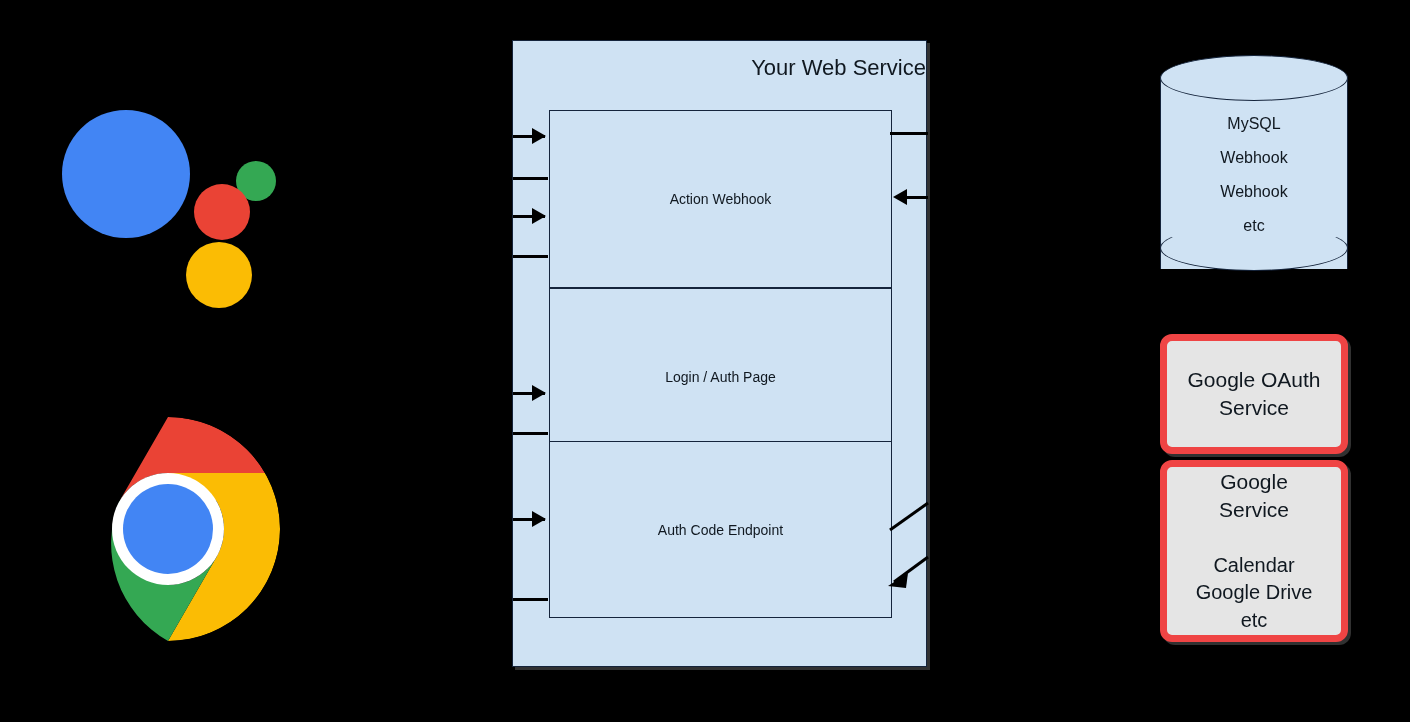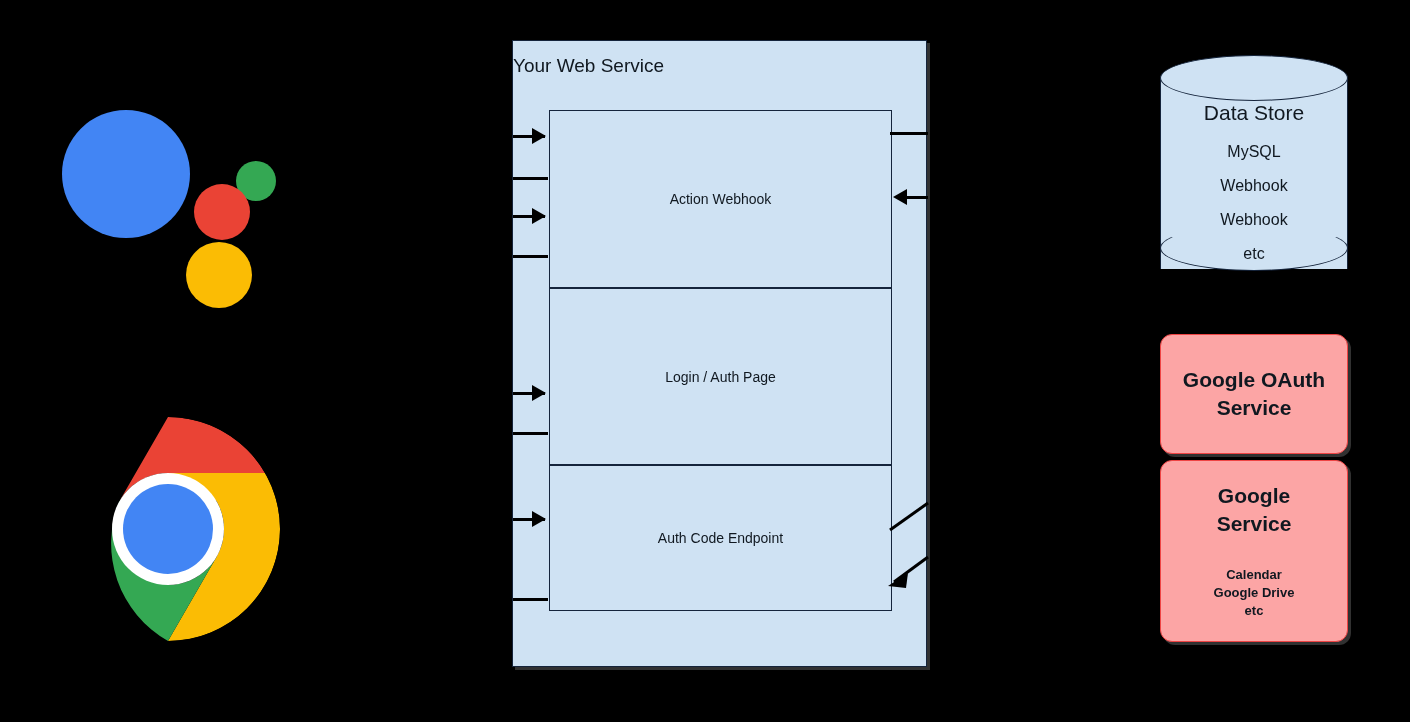--- a/index.html
+++ b/index.html
@@ -32,40 +32,40 @@
   #web-service-box {
     left: 512px; top: 40px; width: 415px; height: 627px;
     background: #cfe2f3;
     border: 1px solid #15243b;
     box-shadow: 3px 3px 0 rgba(90,90,90,0.55);
     box-sizing: border-box;
   }
   #web-service-title {
     position: absolute;
     left: 0; top: 14px; width: 100%;
-    text-align: left;
-    font-size: 19px;
+    text-align: right;
+    font-size: 22px;
     color: #101820;
   }
   .ws-section {
     position: absolute;
     left: 36px;
     width: 343px;
     background: #cfe2f3;
     border: 1px solid #15243b;
     box-sizing: border-box;
     display: flex;
     align-items: center;
     justify-content: center;
     font-size: 14px;
     color: #101820;
   }
   #section-action-webhook { top: 69px;  height: 178px; }
   #section-login-auth     { top: 247px; height: 177px; }
-  #section-auth-code      { top: 424px; height: 146px; }
+  #section-auth-code      { top: 400px; height: 177px; }
 
   
   .conn-line {
     position: absolute;
     background: #000000;
     height: 3px;
   }
   .arrow-right {
     position: absolute;
     width: 0; height: 0;
@@ -111,37 +111,36 @@
   #data-store-labels {
     position: absolute; left: 0; top: 46px; width: 188px;
     text-align: center; color: #101820;
   }
   #data-store-title { font-size: 21px; margin-bottom: 16px; }
   .ds-sub { font-size: 16px; line-height: 1.38; margin-top: 12px; }
 
   
   .green-box {
     position: absolute;
-    background: #fca5a5;
-    border: 1px solid #ef4444;
+    background: #e5e5e5;
+    border: 7px solid #ef4444;
     border-radius: 12px;
     box-shadow: 3px 3px 0 rgba(90,90,90,0.55);
     box-sizing: border-box;
     color: #101820;
     text-align: center;
     display: flex;
     flex-direction: column;
     align-items: center;
     justify-content: center;
-    font-weight: bold;
   }
   #oauth-box { left: 1160px; top: 334px; width: 188px; height: 120px; font-size: 21px; line-height: 1.33; }
   #google-service-box { left: 1160px; top: 460px; width: 188px; height: 182px; }
   #google-service-title { font-size: 21px; line-height: 1.33; }
-  #google-service-subs { font-size: 13px; line-height: 1.38; margin-top: 28px; }
+  #google-service-subs { font-size: 20px; line-height: 1.38; margin-top: 28px; }
 </style>
 </head>
 <body>
 
 <div id="canvas">
 
   <div class="abs" id="assistant-logo">
     <div class="dot" id="assistant-blue"></div>
     <div class="dot" id="assistant-green"></div>
     <div class="dot" id="assistant-red"></div>
@@ -217,21 +216,20 @@
 
     <line x1="48" y1="87" x2="14" y2="112" stroke="#000000" stroke-width="3"></line>
     <polygon points="8,116 28,103 26,118" fill="#000000"></polygon>
   </svg>
 
   <div class="abs" id="data-store">
     <div id="data-store-body"></div>
     <div id="data-store-bottom"></div>
     <div id="data-store-top"></div>
     <div id="data-store-labels">
-      <div id="data-store-title">Data Store</div>
       <div class="ds-sub">MySQL</div>
       <div class="ds-sub">Webhook</div>
       <div class="ds-sub">Webhook</div>
       <div class="ds-sub">etc</div>
     </div>
   </div>
 
   <div class="green-box" id="oauth-box">
     <div>Google OAuth</div>
     <div>Service</div>

